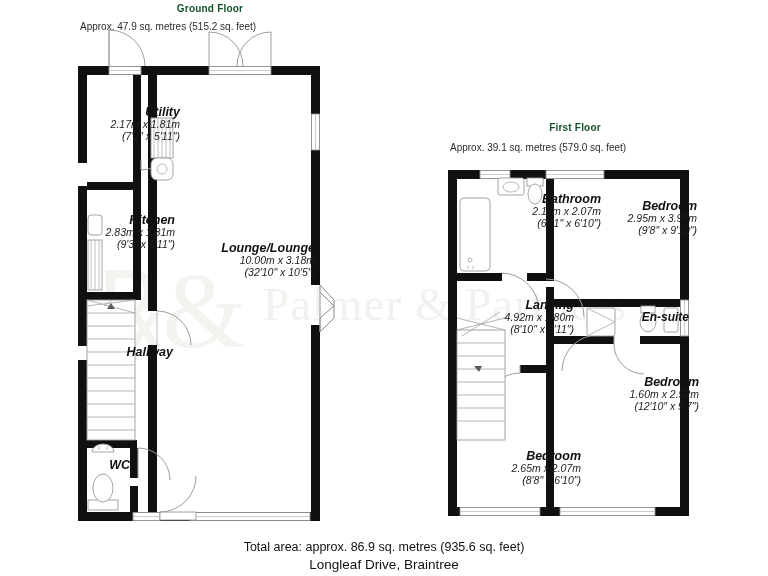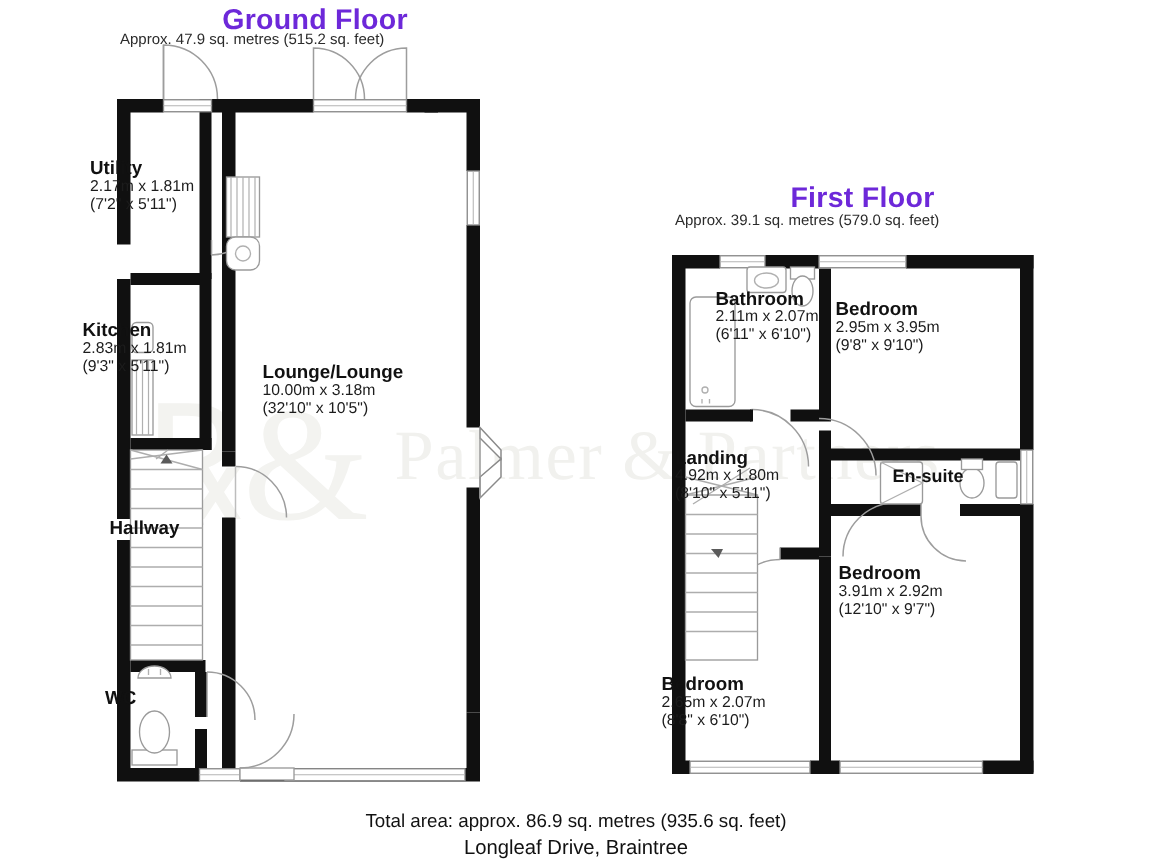--- a/index.html
+++ b/index.html
@@ -26,36 +26,37 @@
     left: 0;
     top: 0;
     width: 768px;
     height: 576px;
   }
   
   .floor-title {
     position: absolute;
     text-align: center;
     font-weight: bold;
-    font-size: 19px;
+    font-size: 10px;
     letter-spacing: 0.2px;
-    color: #6d28d9;
+    color: #14532d;
     white-space: nowrap;
   }
   .floor-sub {
     position: absolute;
     font-size: 10px;
     color: #2b2b2b;
     white-space: nowrap;
   }
   .room {
     position: absolute;
-    text-align: left;
+    text-align: right;
     white-space: nowrap;
     line-height: 1.12;
+    font-style: italic;
   }
   .room .r-name {
     display: block;
     font-weight: bold;
     font-size: 12.5px;
     color: #111;
   }
   .room .r-dim {
     display: block;
     font-size: 10.5px;
@@ -452,21 +453,21 @@
     <span class="r-dim">4.92m x 1.80m</span>
     <span class="r-dim-imp">(8'10" x 5'11")</span>
   </div>
 
   <div class="room small" style="left:595px; top:311px; width:94px;">
     <span class="r-name">En-suite</span>
   </div>
 
   <div class="room" style="left:559px; top:375px; width:140px;">
     <span class="r-name">Bedroom</span>
-    <span class="r-dim">3.91m x 2.92m</span>
+    <span class="r-dim">1.60m x 2.92m</span>
     <span class="r-dim-imp">(12'10" x 9'7")</span>
   </div>
 
   <div class="room" style="left:441px; top:449px; width:140px;">
     <span class="r-name">Bedroom</span>
     <span class="r-dim">2.65m x 2.07m</span>
     <span class="r-dim-imp">(8'8" x 6'10")</span>
   </div>
 
   <div class="total-area" style="top:540px;">Total area: approx. 86.9 sq. metres (935.6 sq. feet)</div>

